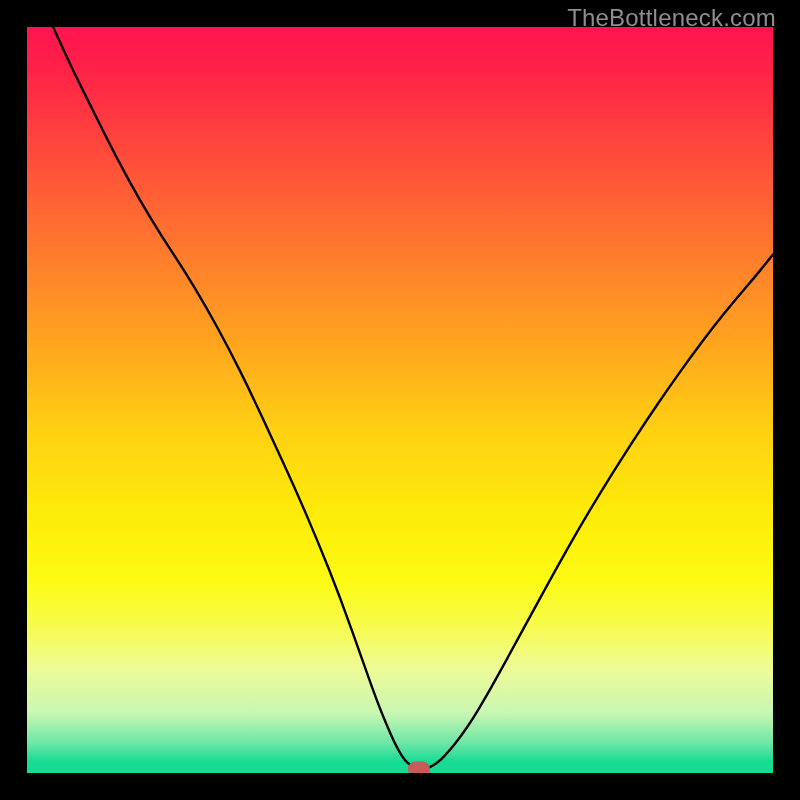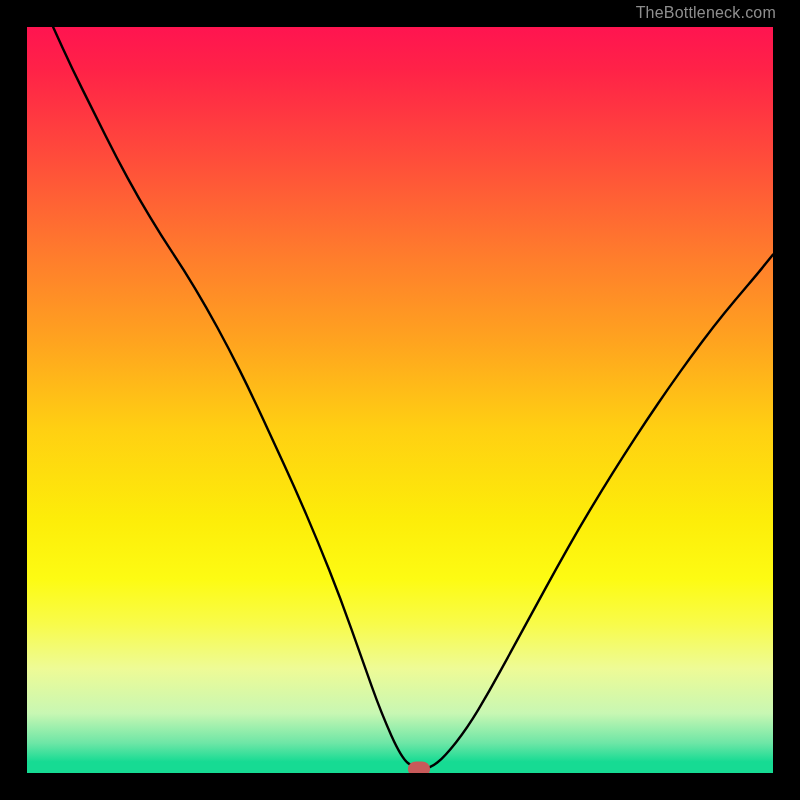--- a/index.html
+++ b/index.html
@@ -56,21 +56,21 @@
     height: 15px;
     border-radius: 8px / 7px;
     background: #c85a5a;
     transform: translate(-50%, -50%);
   }
   .watermark {
     position: absolute;
     top: 4px;
     right: 24px;
     color: #8e8e8e;
-    font-size: 16px;
+    font-size: 24px;
     font-weight: 400;
     letter-spacing: 0.2px;
   }
 </style>
 </head>
 <body>
 
 <div class="stage">
 
   <div class="watermark">TheBottleneck.com</div>

